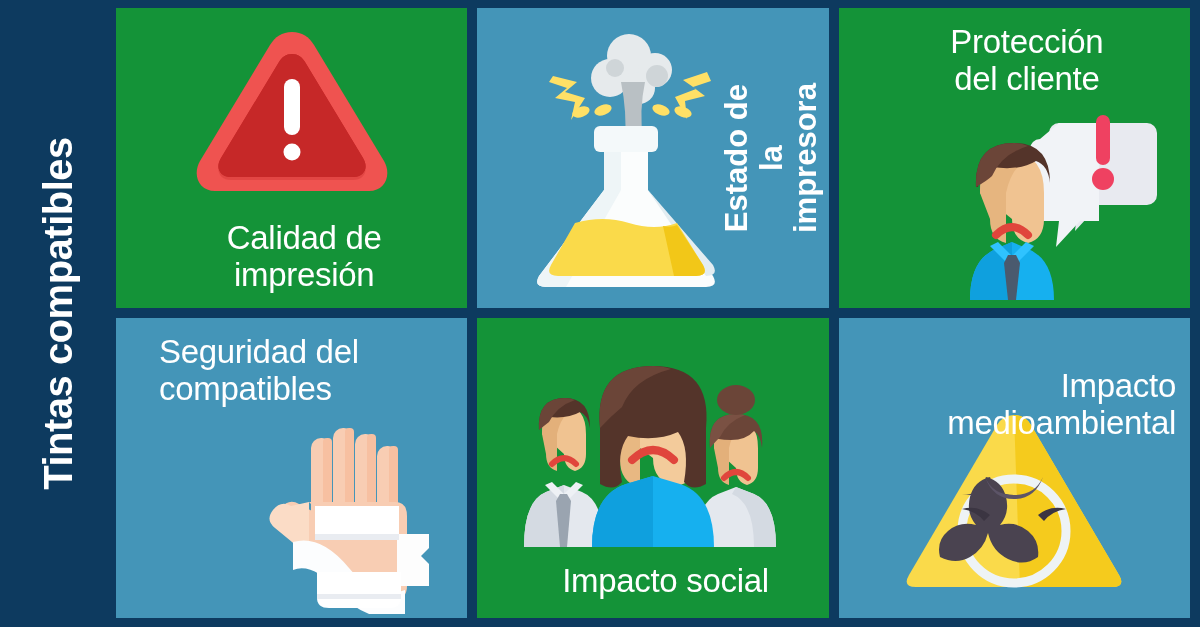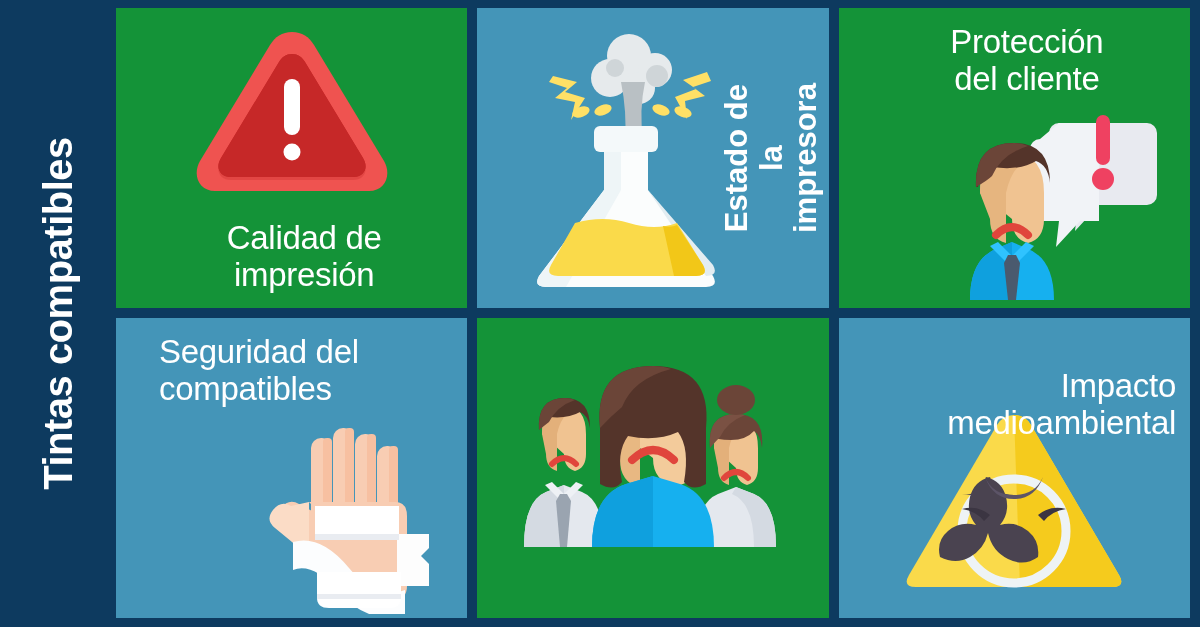--- a/index.html
+++ b/index.html
@@ -259,20 +259,21 @@
             <path d="M82 86 q-6 -62 53 -62 q59 0 53 62 l0 56 q-14 8 -22 -2 q6 -34 -6 -50 q-22 10 -50 4 q-12 16 -6 46 q-8 10 -22 2z" fill="#54342a"></path>
             <path d="M82 86 q-6 -62 53 -62 q10 0 18 3 q-38 10 -49 38 q-12 10 -22 21z" fill="#6b4538"></path>
 
             <path d="M114 118 q21 -20 42 0" stroke="#e0453c" stroke-width="8" fill="none" stroke-linecap="round"></path>
 
             <path d="M74 205 q0 -52 34 -63 l27 -8 l27 8 q34 11 34 63z" fill="#16b0ef"></path>
             <path d="M74 205 q0 -52 34 -63 l27 -8 l0 71z" fill="#0fa0de"></path>
           </g>
         </svg>
       </div>
+      <div class="cell-label lbl-bottom-center2">Impacto social</div>
     </div>
 
     <div class="cell blue">
       <div class="cell-label lbl-top-right">Impacto
 medioambiental</div>
       <div class="art art-bio">
         <svg width="230" height="195" viewBox="0 0 230 195">
           <path d="M115 6 q11 0 17 10 l88 150 q7 12 -7 12 l-196 0 q-14 0 -7 -12 l88 -150 q6 -10 17 -10 z" fill="#fada4a"></path>
           <path d="M115 6 q11 0 17 10 l88 150 q7 12 -7 12 l-92 0 z" fill="#f5cb1d"></path>
           <circle cx="115" cy="122" r="52" fill="none" stroke="#eef3f5" stroke-width="9"></circle>

